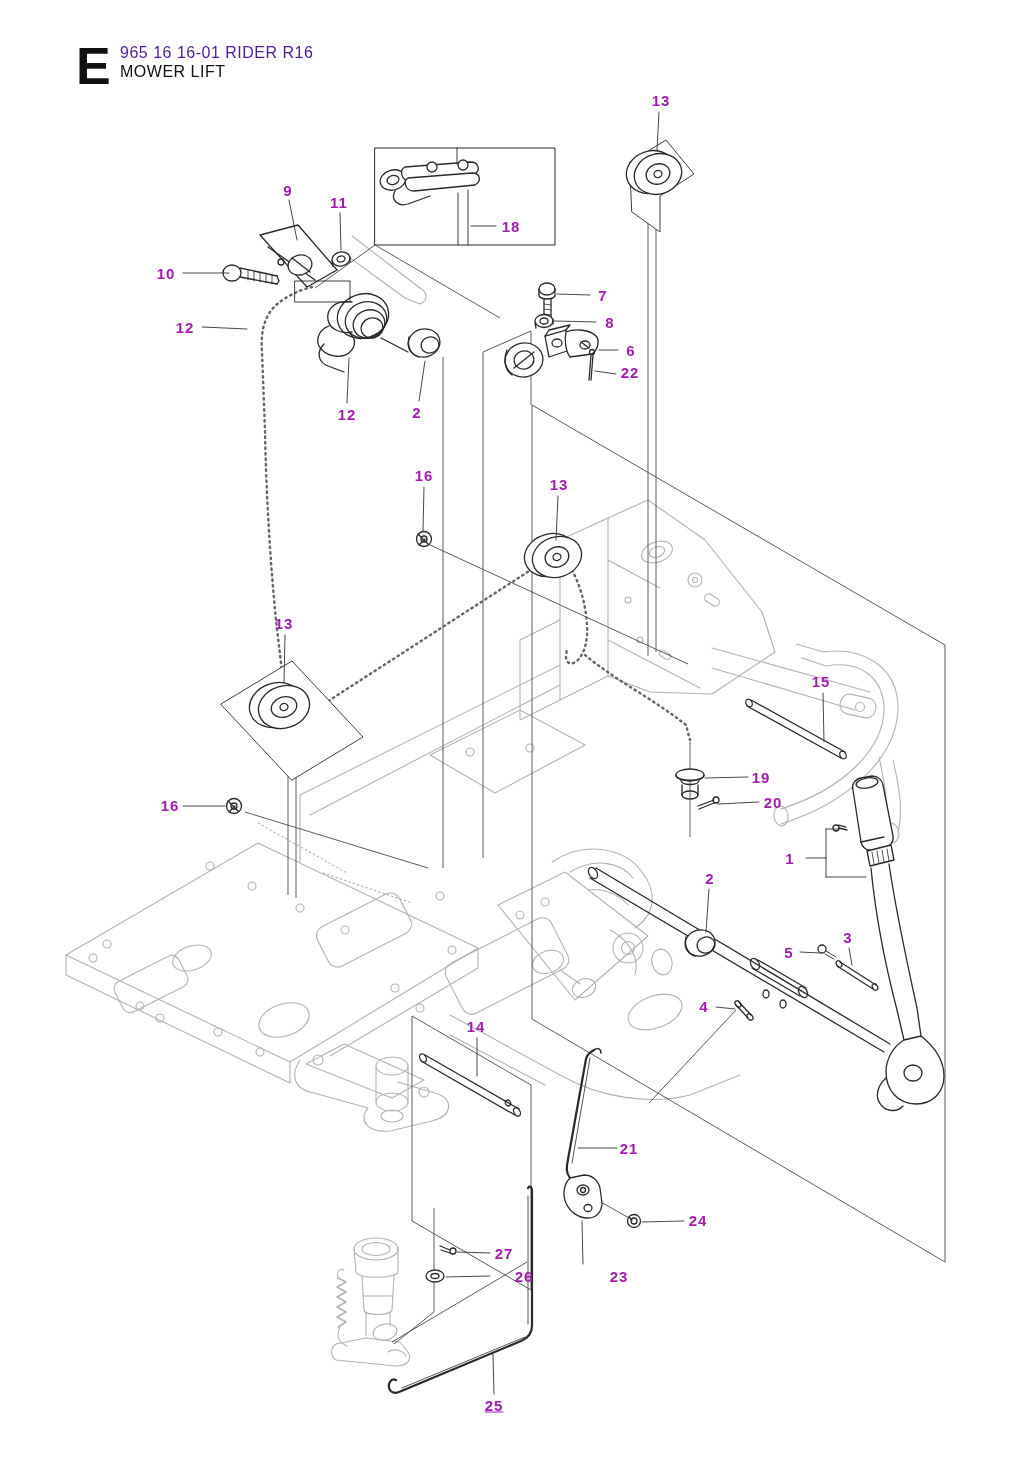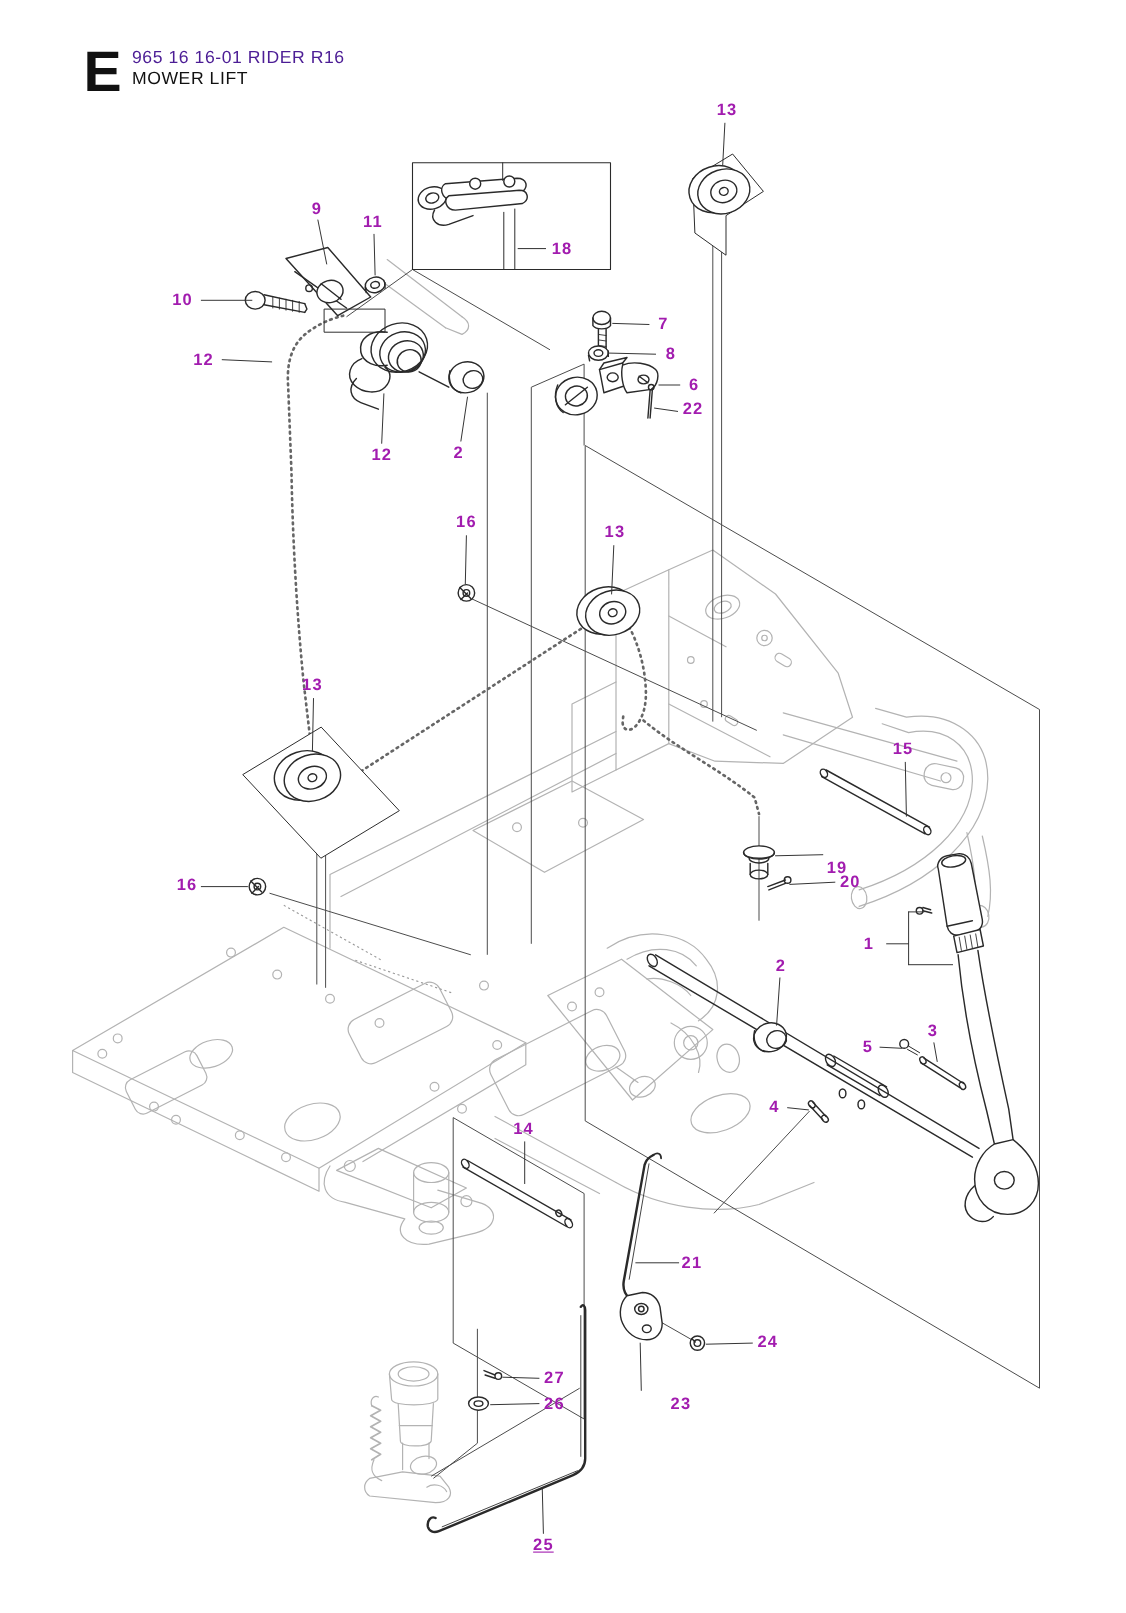--- a/index.html
+++ b/index.html
@@ -429,30 +429,30 @@
       <div class="callout" style="left: 610px; top: 322px;">8</div>
       <div class="callout" style="left: 185px; top: 327px;">12</div>
       <div class="callout" style="left: 631px; top: 350px;">6</div>
       <div class="callout" style="left: 630px; top: 372px;">22</div>
       <div class="callout" style="left: 347px; top: 414px;">12</div>
       <div class="callout" style="left: 417px; top: 412px;">2</div>
       <div class="callout" style="left: 424px; top: 475px;">16</div>
       <div class="callout" style="left: 559px; top: 484px;">13</div>
       <div class="callout" style="left: 284px; top: 623px;">13</div>
       <div class="callout" style="left: 821px; top: 681px;">15</div>
-      <div class="callout" style="left: 761px; top: 777px; margin-top: 12px;">19</div>
+      <div class="callout" style="left: 761px; top: 777px;">19</div>
       <div class="callout" style="left: 773px; top: 802px;">20</div>
       <div class="callout" style="left: 170px; top: 805px;">16</div>
       <div class="callout" style="left: 790px; top: 858px;">1</div>
       <div class="callout" style="left: 710px; top: 878px;">2</div>
       <div class="callout" style="left: 848px; top: 937px;">3</div>
       <div class="callout" style="left: 789px; top: 952px;">5</div>
       <div class="callout" style="left: 704px; top: 1006px;">4</div>
       <div class="callout" style="left: 476px; top: 1026px;">14</div>
       <div class="callout" style="left: 629px; top: 1148px;">21</div>
       <div class="callout" style="left: 698px; top: 1220px;">24</div>
       <div class="callout" style="left: 504px; top: 1253px;">27</div>
-      <div class="callout" style="left: 504px; top: 1276px; text-align: right;">26</div>
+      <div class="callout" style="left: 524px; top: 1276px; text-align: right;">26</div>
       <div class="callout" style="left: 583px; top: 1276px; margin-left: 36px;">23</div>
       <div class="callout" style="left: 494px; top: 1405px; text-decoration: underline;">25</div>
     </div>
 
 </div>
 
 </body></html>

